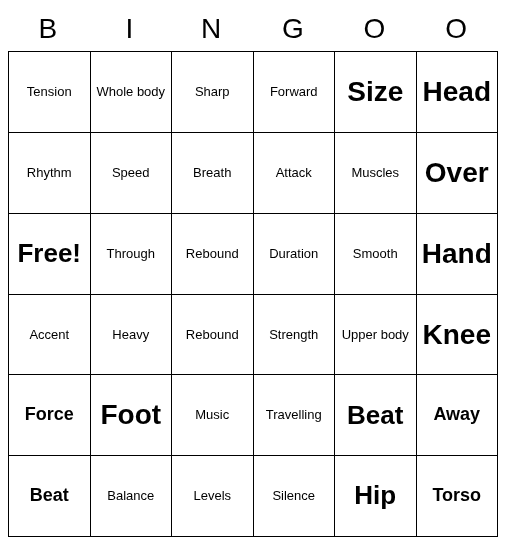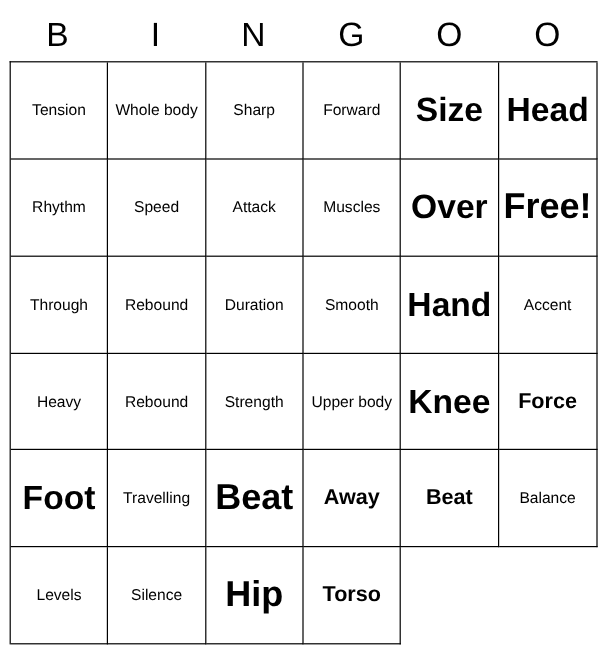--- a/index.html
+++ b/index.html
@@ -68,21 +68,21 @@
       font-size: 28px;
       font-weight: bold;
     }
 
     .bingo-cell.medium span {
       font-size: 18px;
       font-weight: bold;
     }
 
     .bingo-cell.xlarge span {
-      font-size: 30px;
+      font-size: 26px;
       font-weight: bold;
     }
   </style>
 </head>
 <body>
 
 <div class="bingo-container">
   <div class="bingo-header">
   <div class="bingo-header-cell">
         <span>B</span>
@@ -122,20 +122,23 @@
       <div class="bingo-cell large">
         <span>Head</span>
       </div>
       <div class="bingo-cell">
         <span>Rhythm</span>
       </div>
       <div class="bingo-cell">
         <span>Speed</span>
       </div>
       <div class="bingo-cell">
+        <span>Breath</span>
+      </div>
+      <div class="bingo-cell">
         <span>Attack</span>
       </div>
       <div class="bingo-cell">
         <span>Muscles</span>
       </div>
       <div class="bingo-cell large">
         <span>Over</span>
       </div>
       <div class="bingo-cell xlarge">
         <span>Free!</span>
@@ -173,20 +176,23 @@
       <div class="bingo-cell large">
         <span>Knee</span>
       </div>
       <div class="bingo-cell medium">
         <span>Force</span>
       </div>
       <div class="bingo-cell large">
         <span>Foot</span>
       </div>
       <div class="bingo-cell">
+        <span>Music</span>
+      </div>
+      <div class="bingo-cell">
         <span>Travelling</span>
       </div>
       <div class="bingo-cell xlarge">
         <span>Beat</span>
       </div>
       <div class="bingo-cell medium">
         <span>Away</span>
       </div>
       <div class="bingo-cell medium">
         <span>Beat</span>

